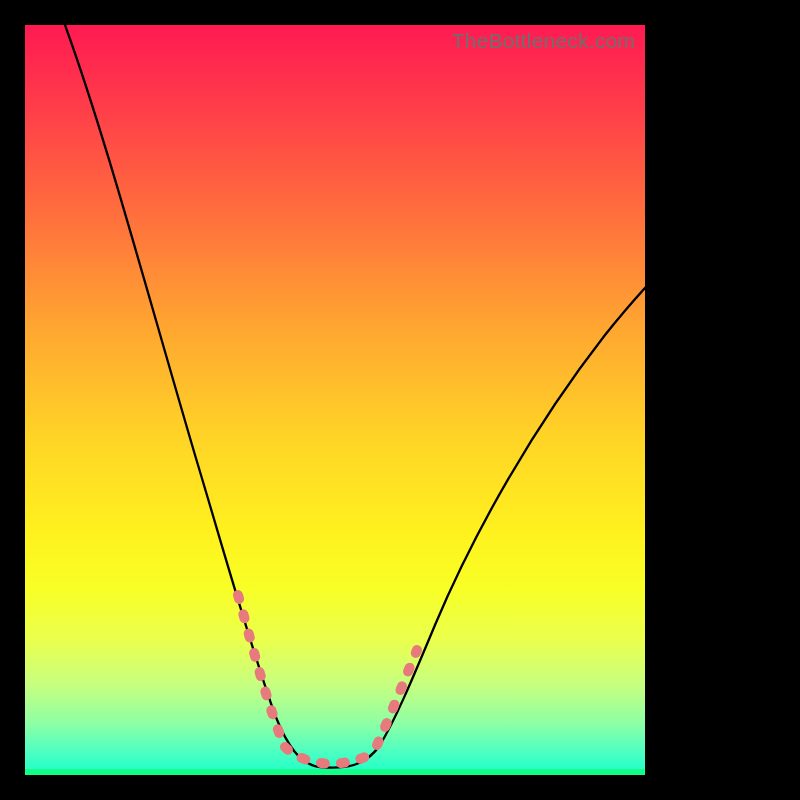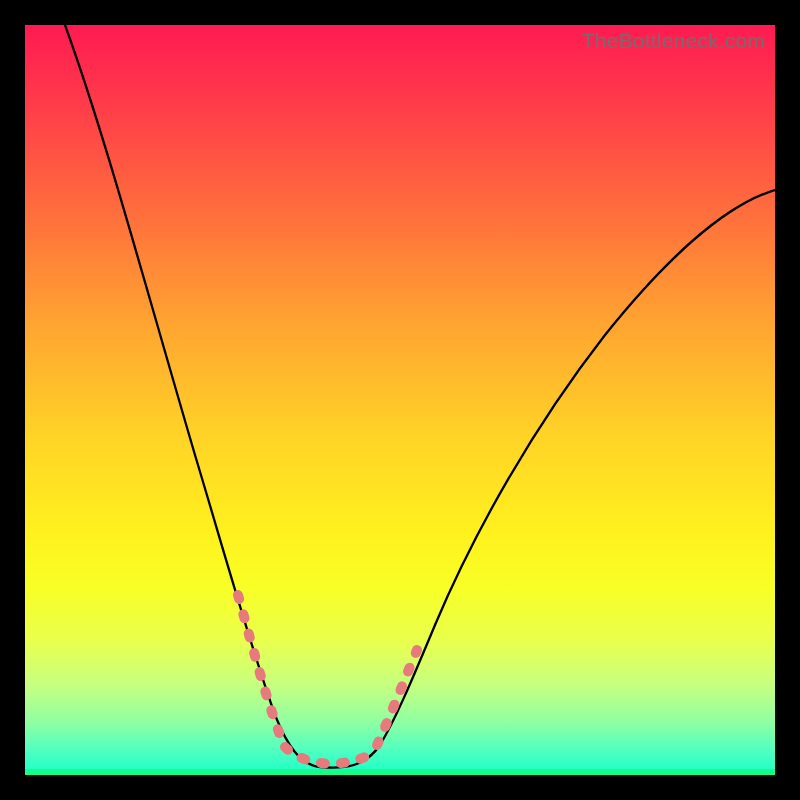--- a/index.html
+++ b/index.html
@@ -8,21 +8,21 @@
     width: 800px;
     height: 800px;
     background: #000000;
     overflow: hidden;
     font-family: Arial, Helvetica, sans-serif;
   }
   .frame {
     position: absolute;
     left: 25px;
     top: 25px;
-    width: 750px;
+    width: 620px;
     height: 750px;
     background: linear-gradient(to bottom,
       #ff1a52 0%,
       #ff3a4a 10%,
       #ff6e3d 25%,
       #ffa531 40%,
       #ffd426 55%,
       #fff21e 68%,
       #f8ff26 75%,
       #eaff4d 82%,

